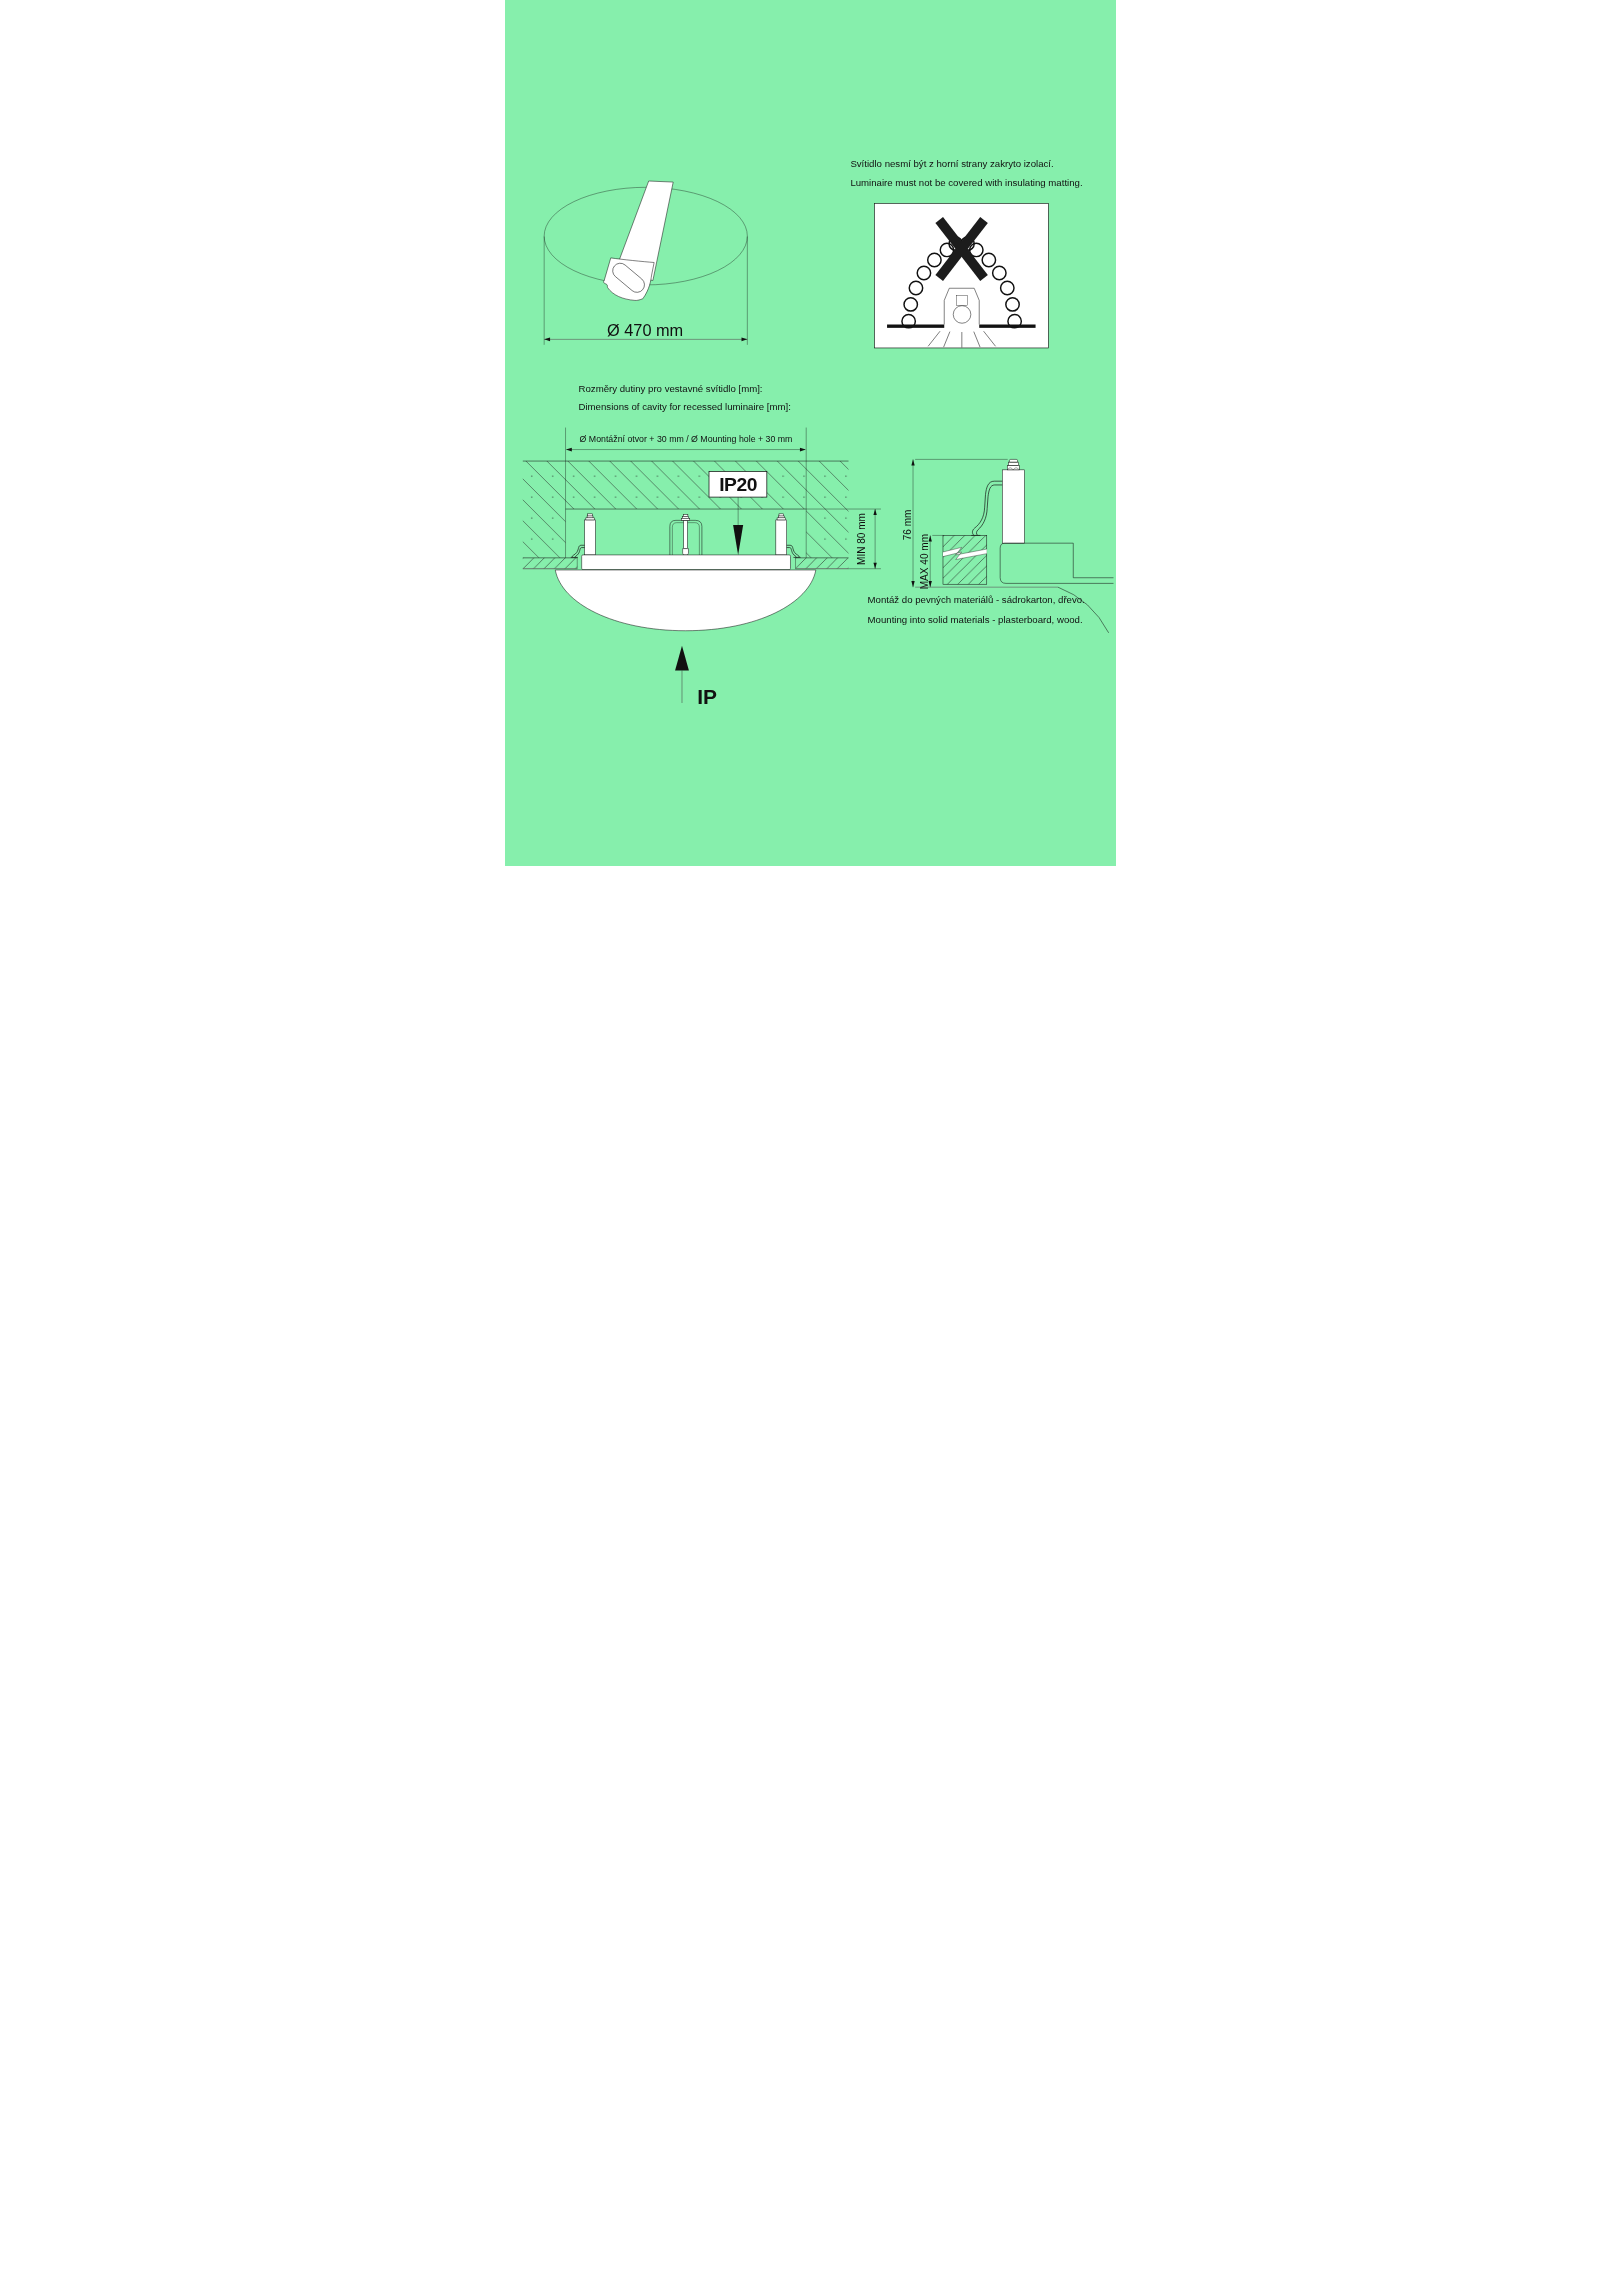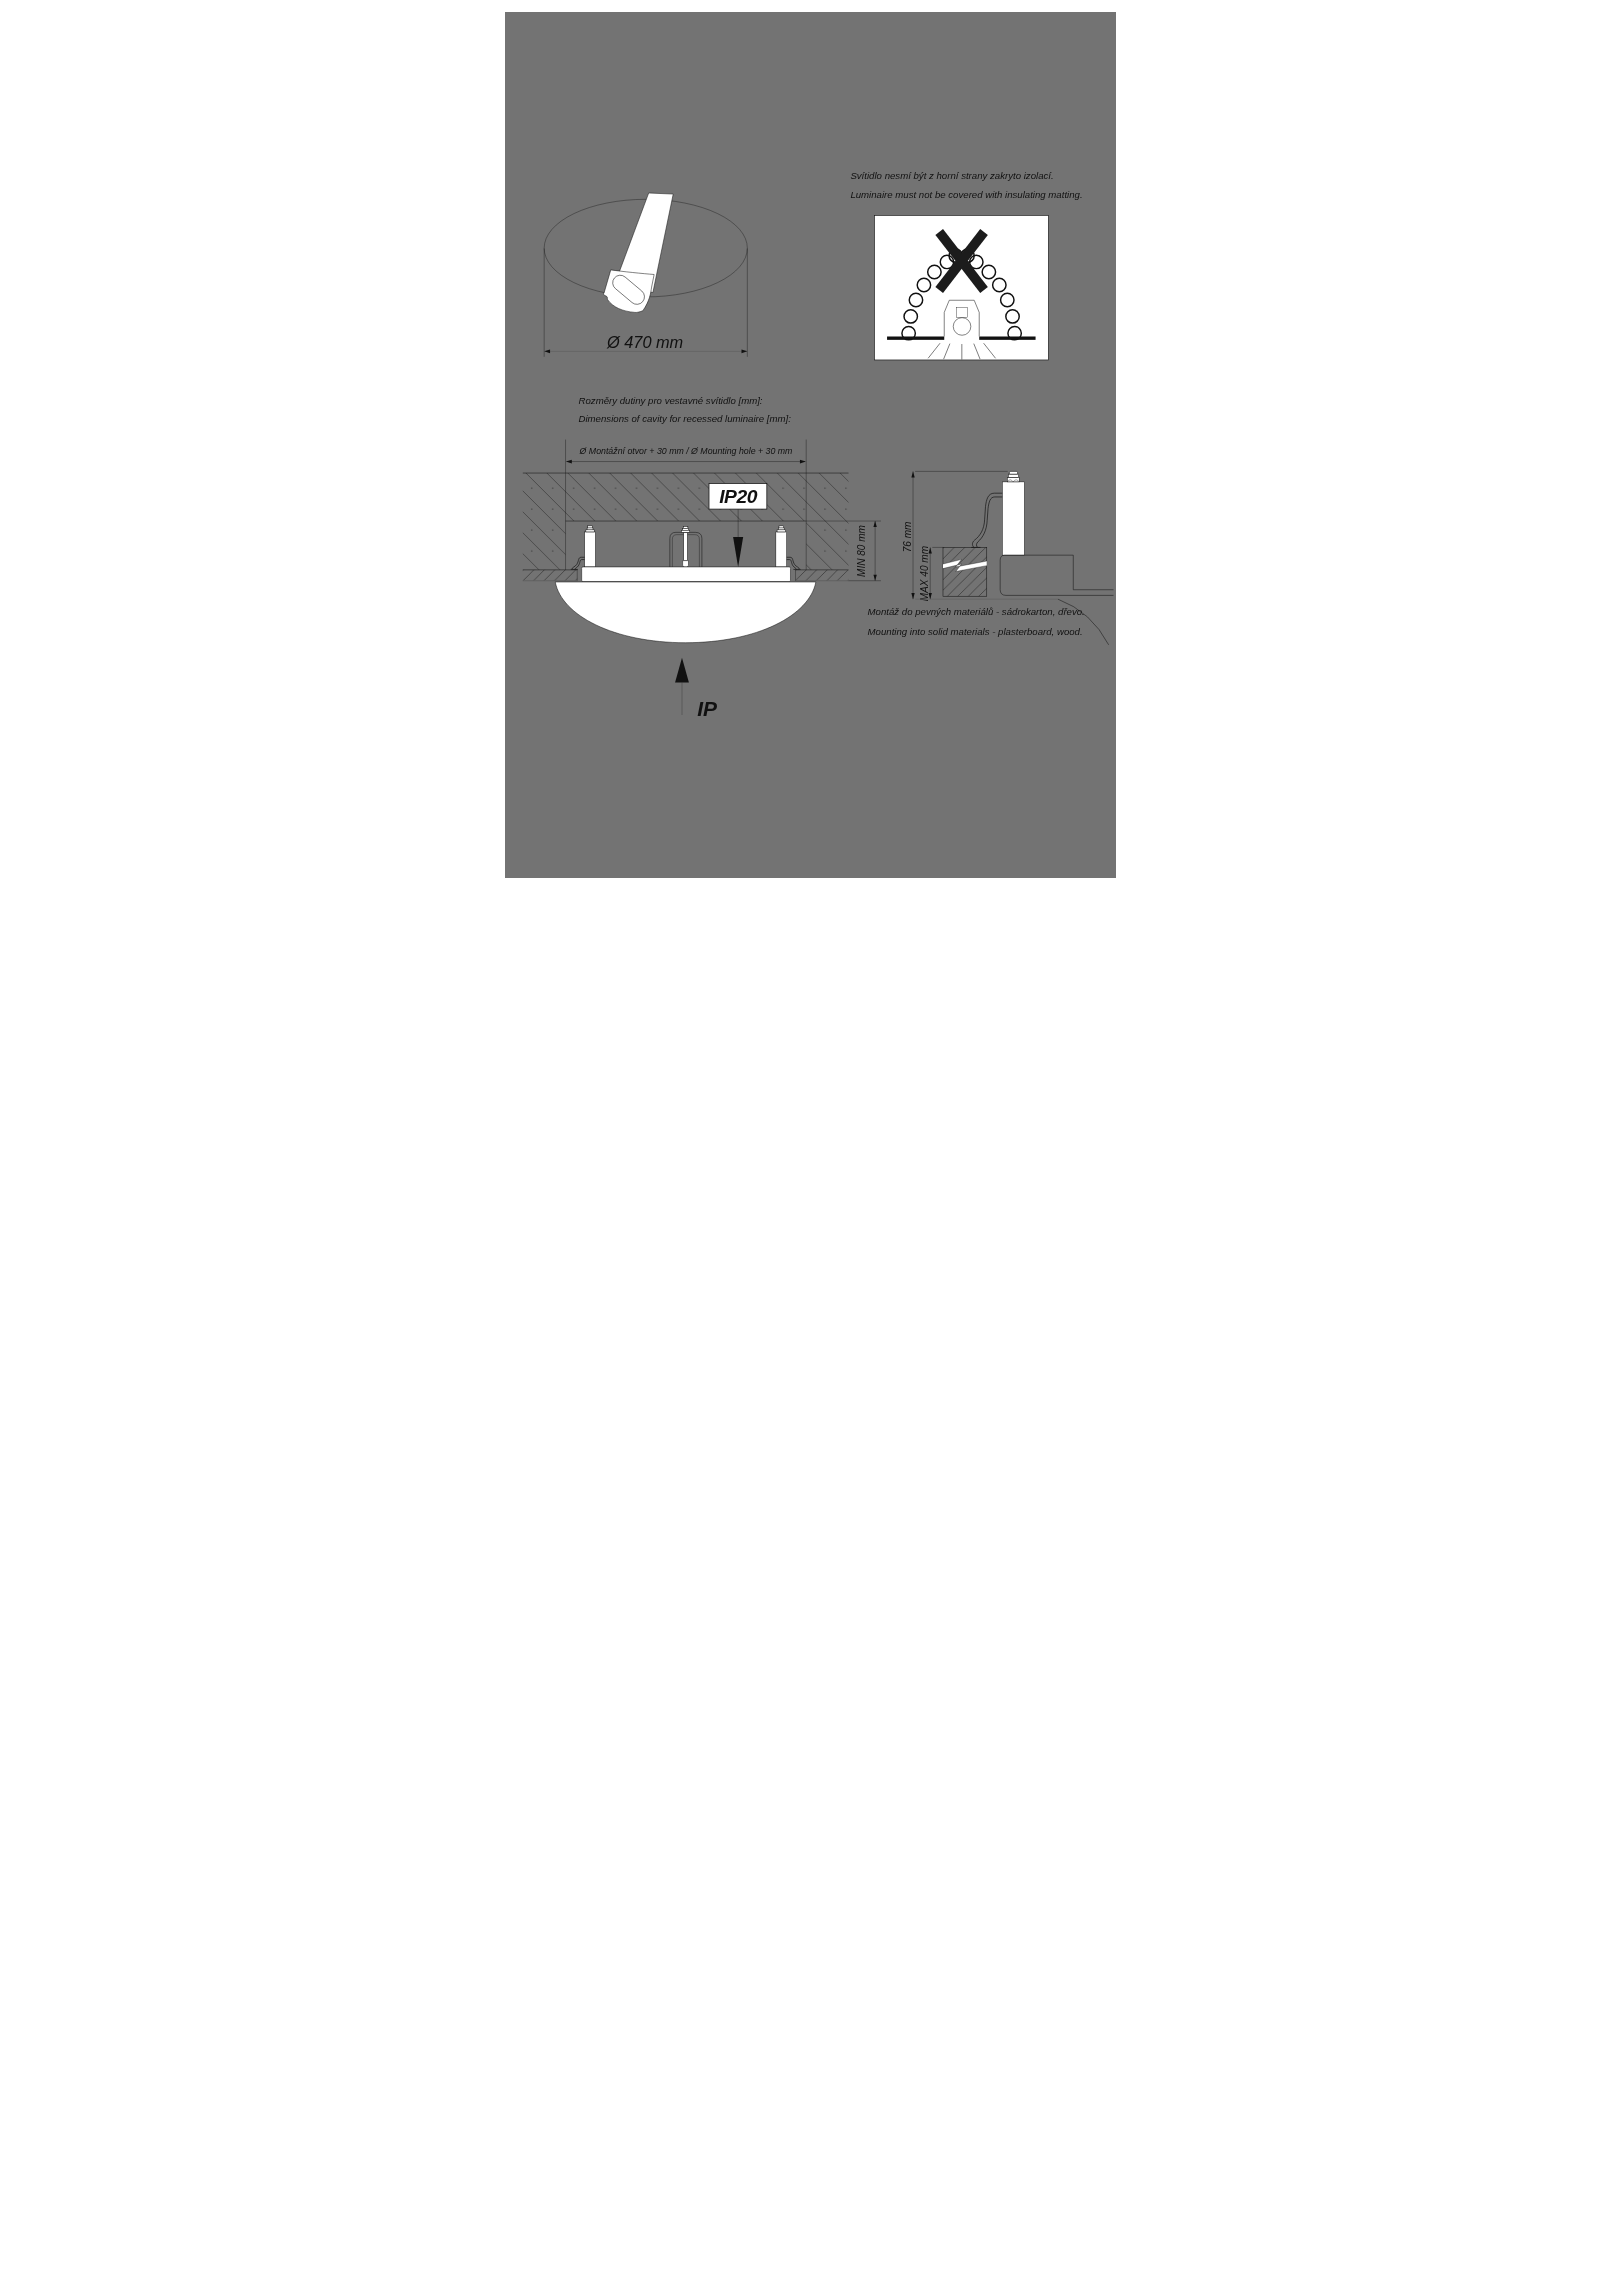--- a/index.html
+++ b/index.html
@@ -1,23 +1,22 @@
 <!DOCTYPE html>
 <html style="font-size:9px"><head>
 <meta charset="utf-8">
 <style>
   html,body{margin:0;padding:0;background:#ffffff;}
   .page{
     position:relative;
     width:611px;height:866px;
-    margin:12px auto;
-    background:#737373;
+    margin:0 auto;
+    background:#86efac;
     font-family:"Liberation Sans","DejaVu Sans",sans-serif;
     overflow:hidden;
-    font-style:italic;
   }
   .page svg{position:absolute;inset:0;width:100%;height:100%;}
   svg text{
     font-family:"Liberation Sans","DejaVu Sans",sans-serif;
     fill:#111111;
   }
   .para{font-size:46px;}
   .dimtext{font-size:48px;}
   .dimtext-small{font-size:42px;}
   .big-dim{font-size:78px;}

